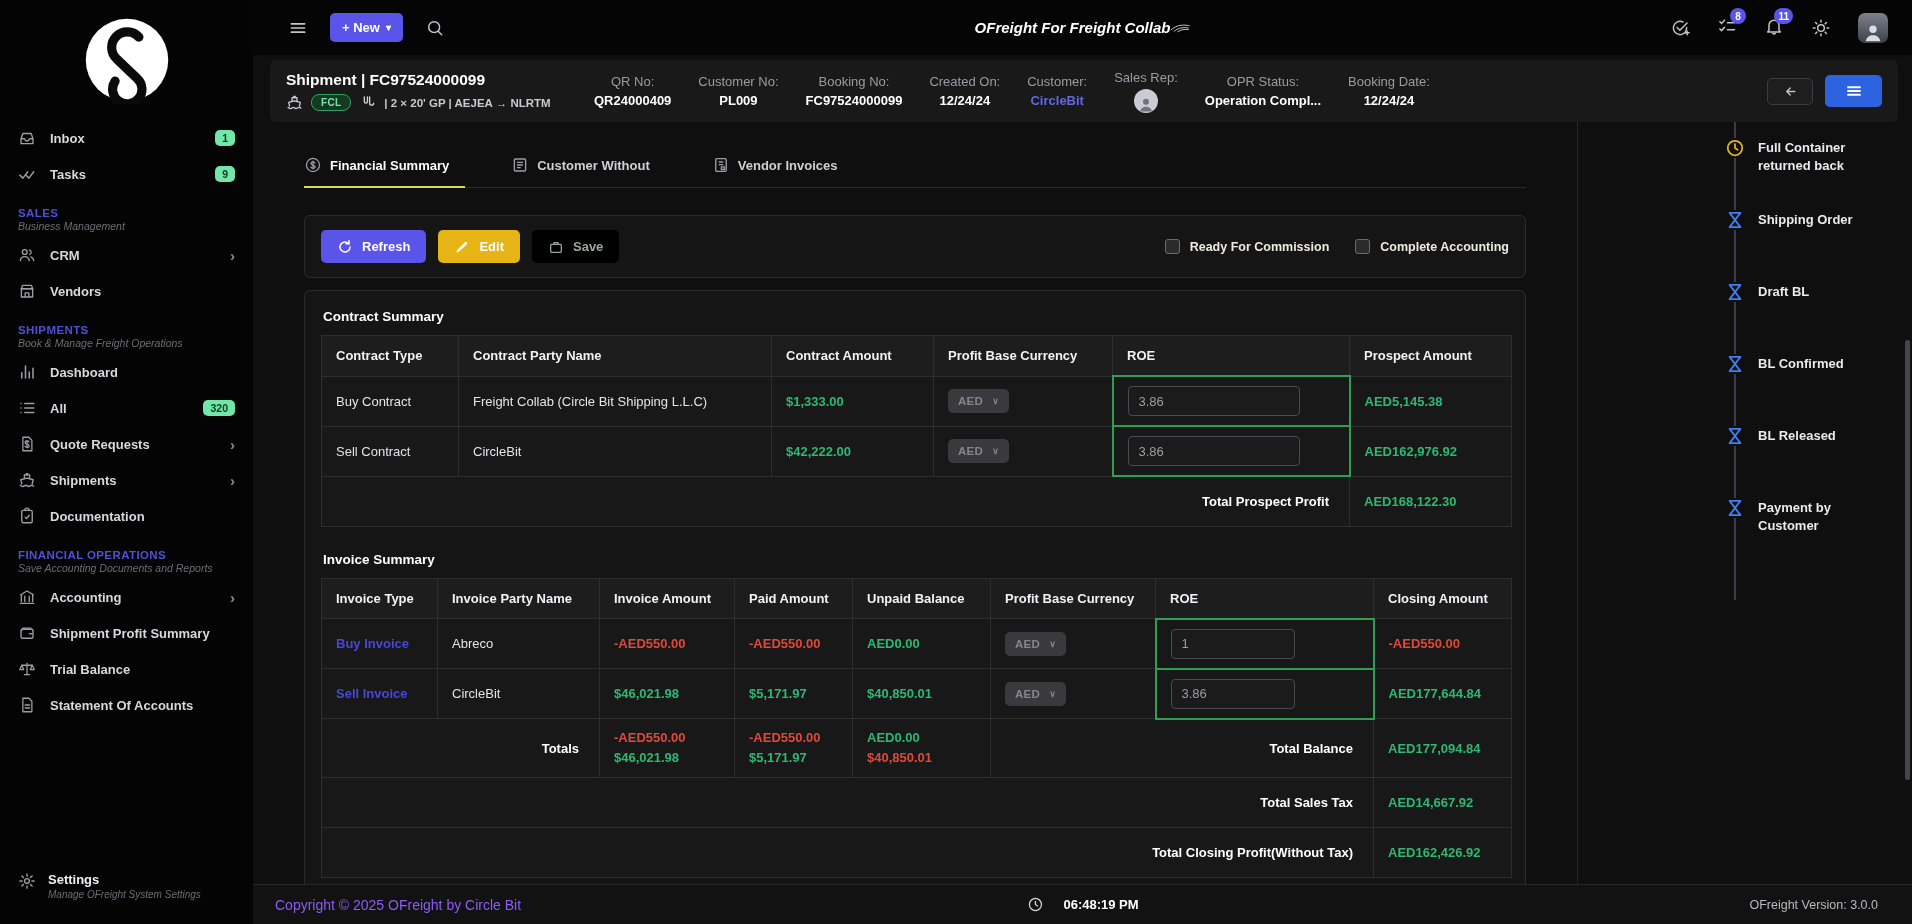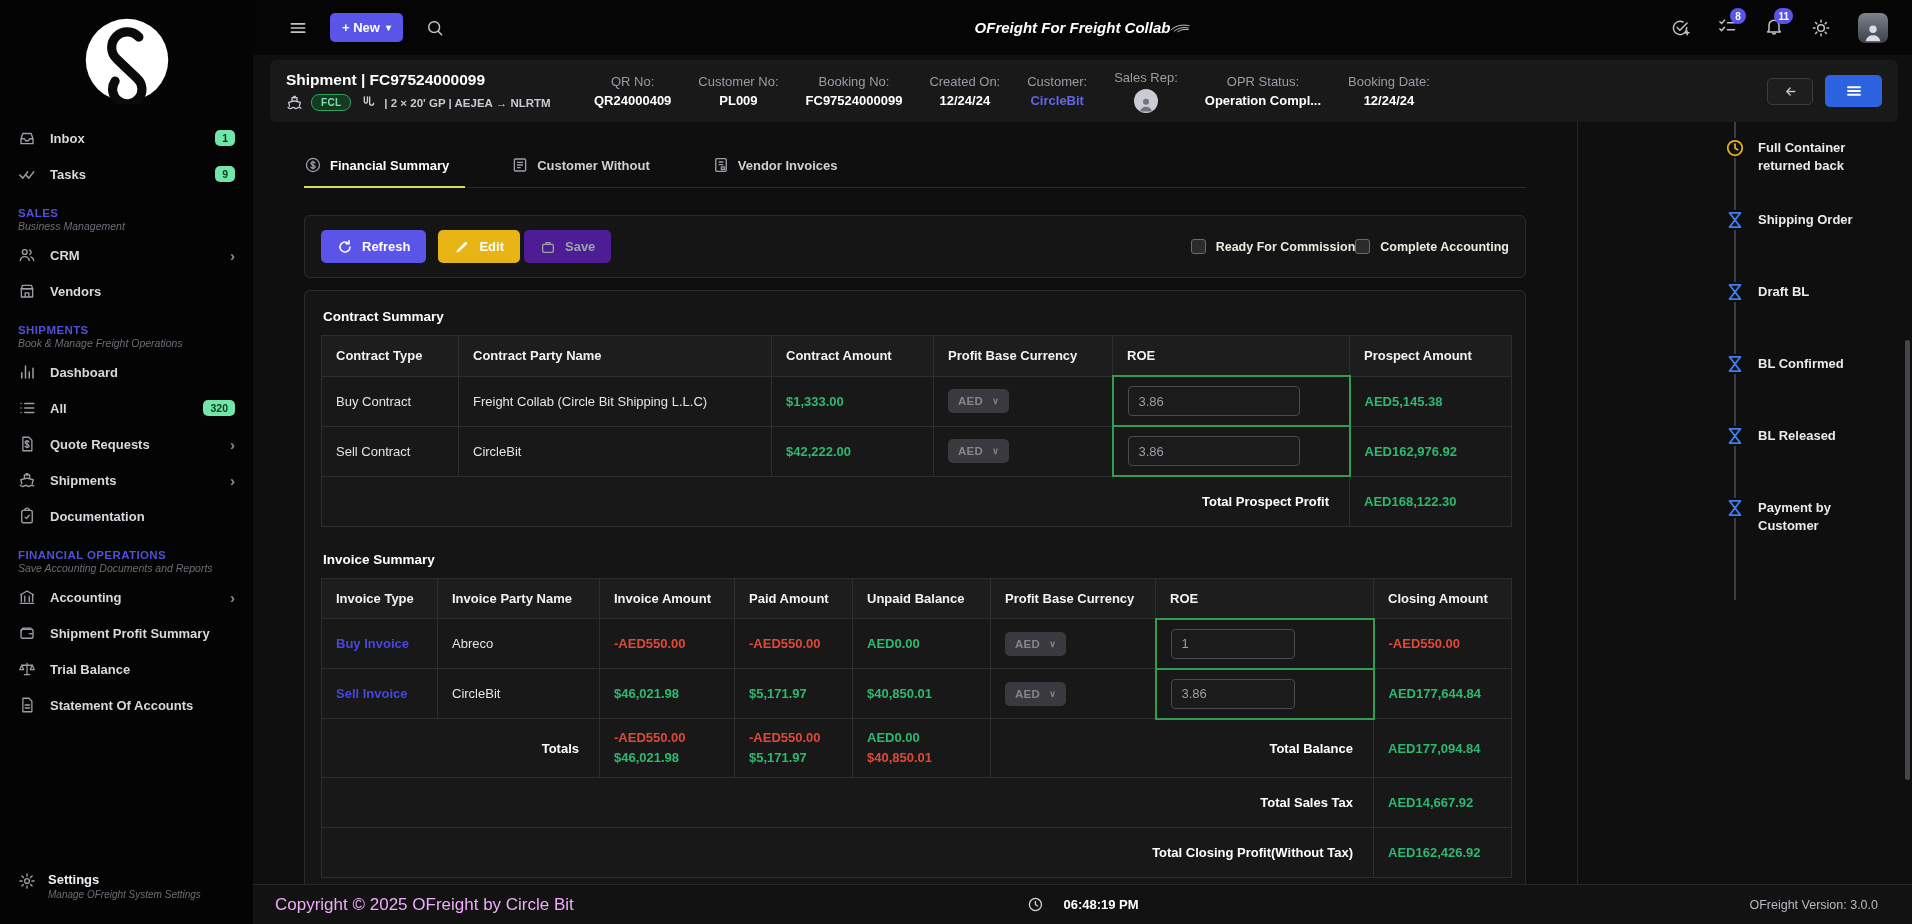--- a/index.html
+++ b/index.html
@@ -62,22 +62,22 @@
   .tabs{display:flex;gap:46px;margin-top:34px;border-bottom:1px solid #2a2a2a}
   .tab{display:flex;align-items:center;gap:8px;padding:0 16px 13px 0;font-size:13px;font-weight:700;color:#cfcfd6;cursor:pointer;position:relative}
   .tab.active{color:#fff}
   .tab.active::after{content:"";position:absolute;left:0;right:0;bottom:-1px;height:2px;background:#d6d95c}
   .card{background:#151515;border:1px solid #2b2b2b;border-radius:6px}
   .toolbar-card{display:flex;align-items:center;padding:14px 16px;margin-top:27px}
   .btn{height:33px;border:none;border-radius:5px;font-size:13px;font-weight:700;display:inline-flex;align-items:center;gap:9px;padding:0 16px;cursor:pointer;font-family:inherit}
   .btn .icn{width:16px;height:16px;color:inherit}
   .btn-refresh{background:#5a55e8;color:#fff}
   .btn-edit{background:#e7b416;color:#fff;margin-left:12px}
-  .btn-save{background:#4c1d95;color:#9aa8a0;margin-left:4px}
-  .cb-group{margin-left:auto;display:flex;}
+  .btn-save{background:#000000;color:#9aa8a0;margin-left:12px}
+  .cb-group{margin-left:auto;display:flex;gap:26px}
   .cb{display:flex;align-items:center;gap:10px;cursor:pointer;font-size:12.5px;font-weight:700;color:#eceadf}
   .cb .box{width:15px;height:15px;background:#2b2b2b;border:1px solid #6a6a72;border-radius:3px;flex:none}
 
   .summary-card{margin-top:12px;padding:16px;margin-bottom:16px}
   .tbl-title{font-size:13.5px;font-weight:700;color:#fff;margin:2px 0 11px 2px}
   .tbl-title.second{margin-top:25px}
   table{width:100%;border-collapse:collapse;table-layout:fixed;font-size:13px}
   th{background:#1d1d1d;text-align:left;font-weight:700;color:#f2f2f5;padding:12px 14px;border:1px solid #2e2e2e}
   td{background:#181818;color:#e4e4e8;padding:9px 14px;border:1px solid #2e2e2e;height:50px}
   .green{color:#2eb872;font-weight:600}
@@ -98,21 +98,21 @@
   .timeline{width:335px;flex:none;border-left:1px solid #262626;position:relative;padding:16px 0 0 147px}
   .timeline::before{content:"";position:absolute;left:156px;top:0;width:2px;height:478px;background:#3c3c42}
   .tl-item{height:72px;display:flex;gap:13px;align-items:flex-start;position:relative}
   .tl-item .icn{width:20px;height:20px;background:#0f0f0f;position:relative;z-index:1}
   .tl-ic.clock{color:#e7b416}
   .tl-ic.hourglass{color:#3f7ff2}
   .tl-label{font-size:13px;color:#eaeaef;font-weight:600;max-width:122px;line-height:1.4;margin-top:1px}
 
   
   .footer{height:40px;flex:none;background:#121212;border-top:1px solid #262626;display:flex;align-items:center;padding:0 34px 0 22px;position:relative}
-  .f-copy{color:#f0abfc;font-size:17px}
+  .f-copy{color:#8b5cf6;font-size:14px}
   .f-center{position:absolute;left:50%;transform:translateX(-50%);display:flex;align-items:center;gap:20px;color:#fff;font-weight:700;font-size:13px}
   .f-center .icn{width:17px;height:17px;color:#d6d6de}
   .f-ver{margin-left:auto;color:#b9b9c2;font-size:12.5px}
 
   .scroll-thumb{position:fixed;right:2px;top:340px;width:5px;height:440px;border-radius:3px;background:#46464c;z-index:5}
 </style>
 </head>
 <body>
 
 <aside class="sidebar">

